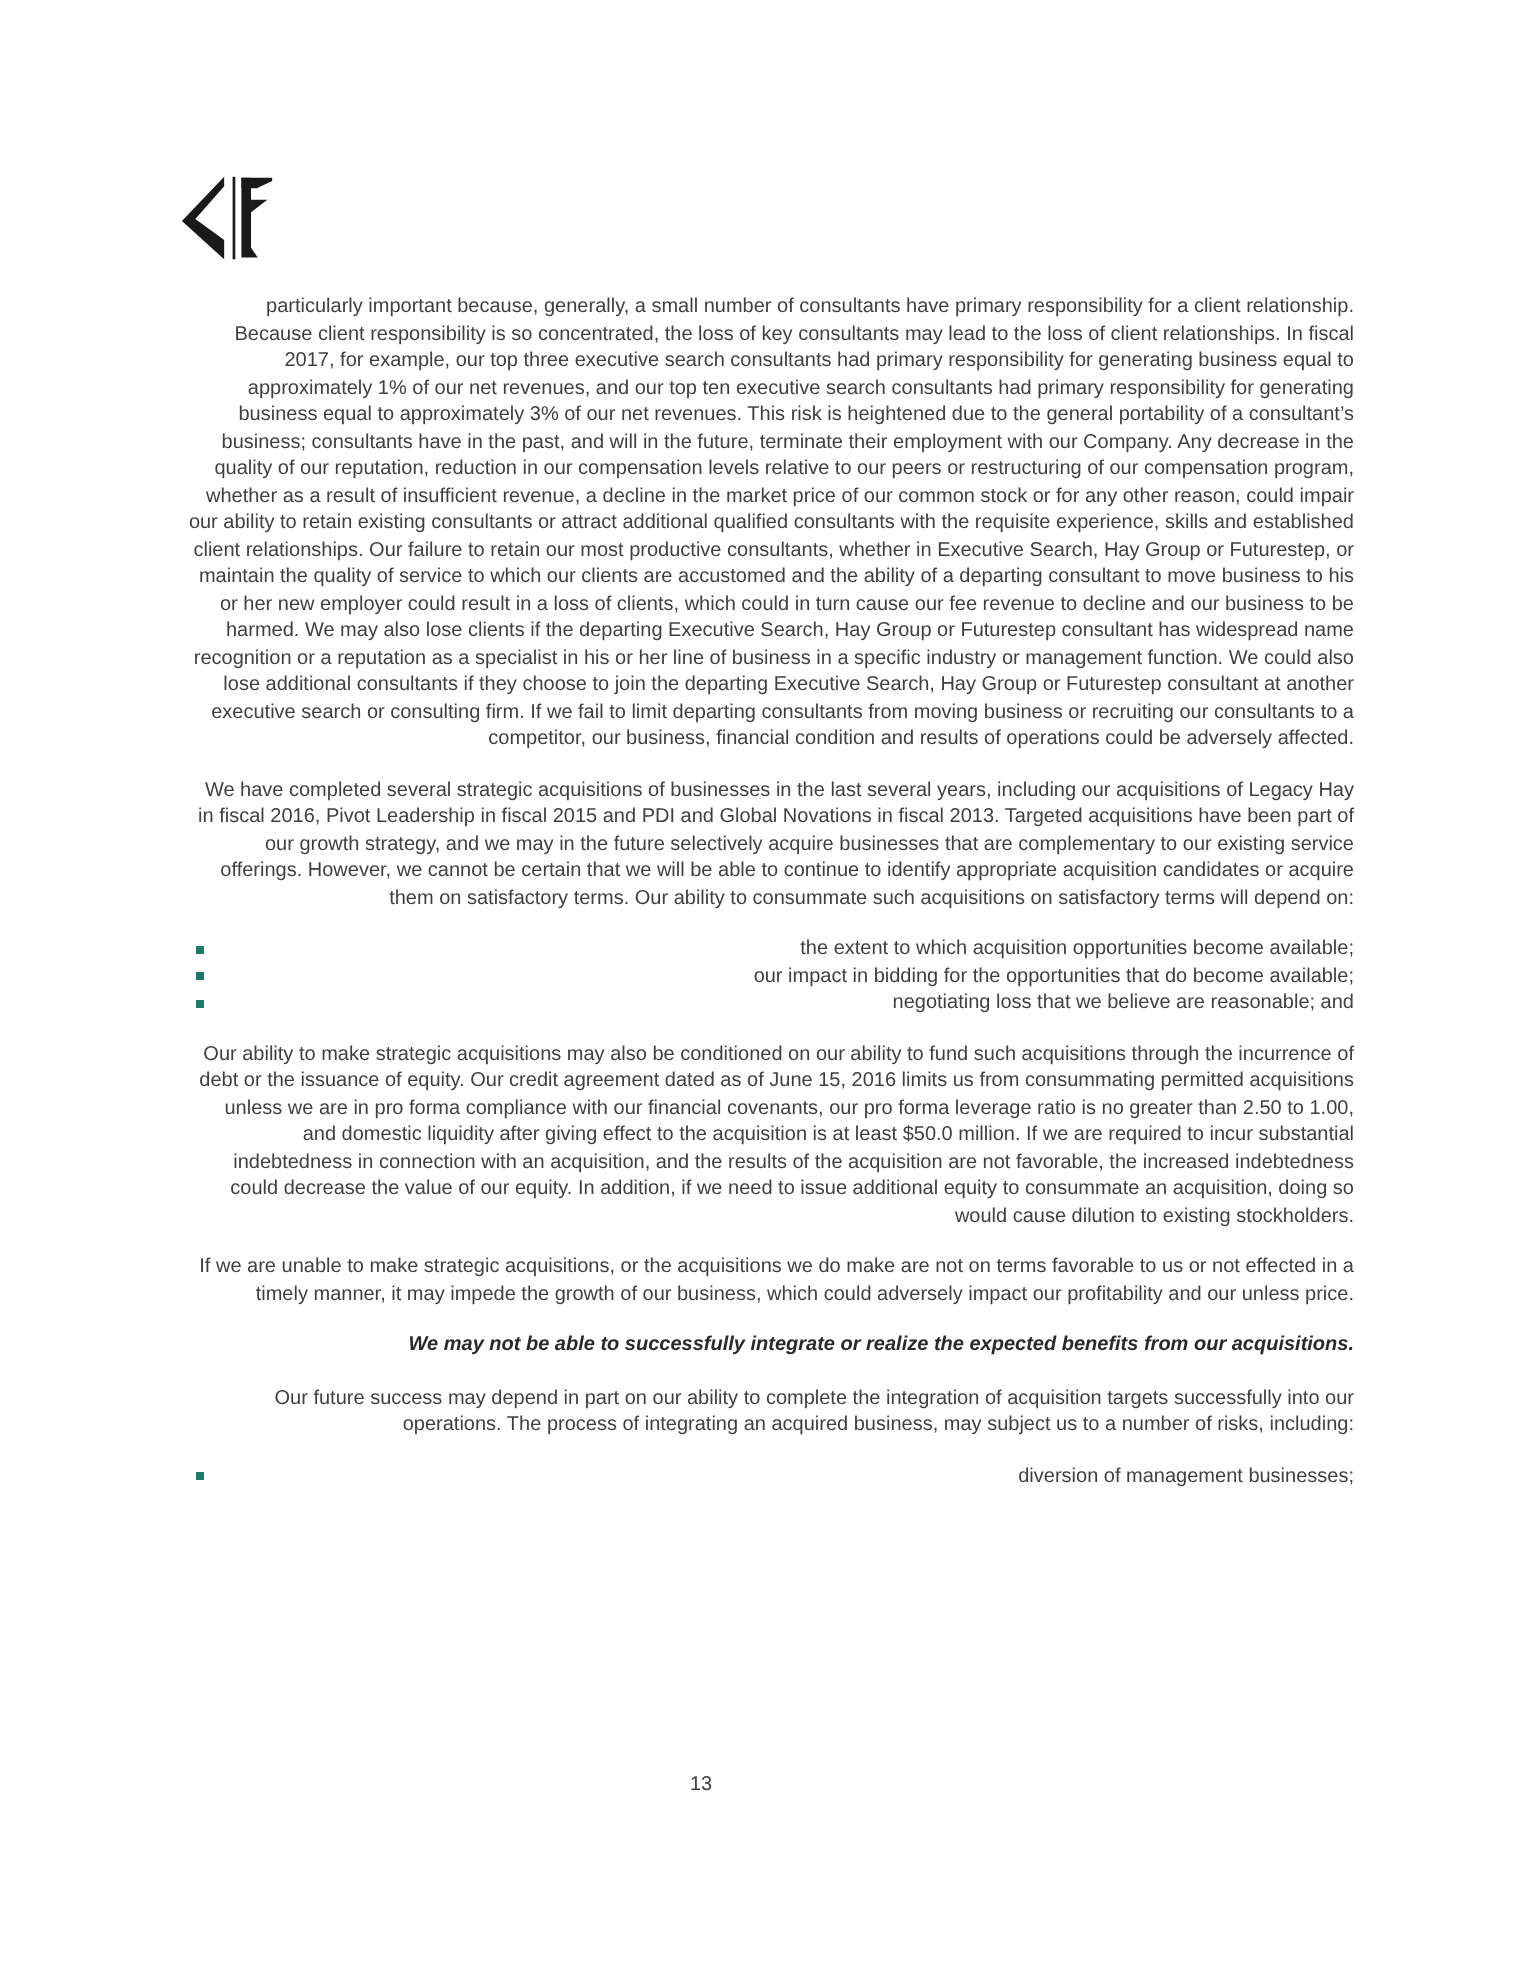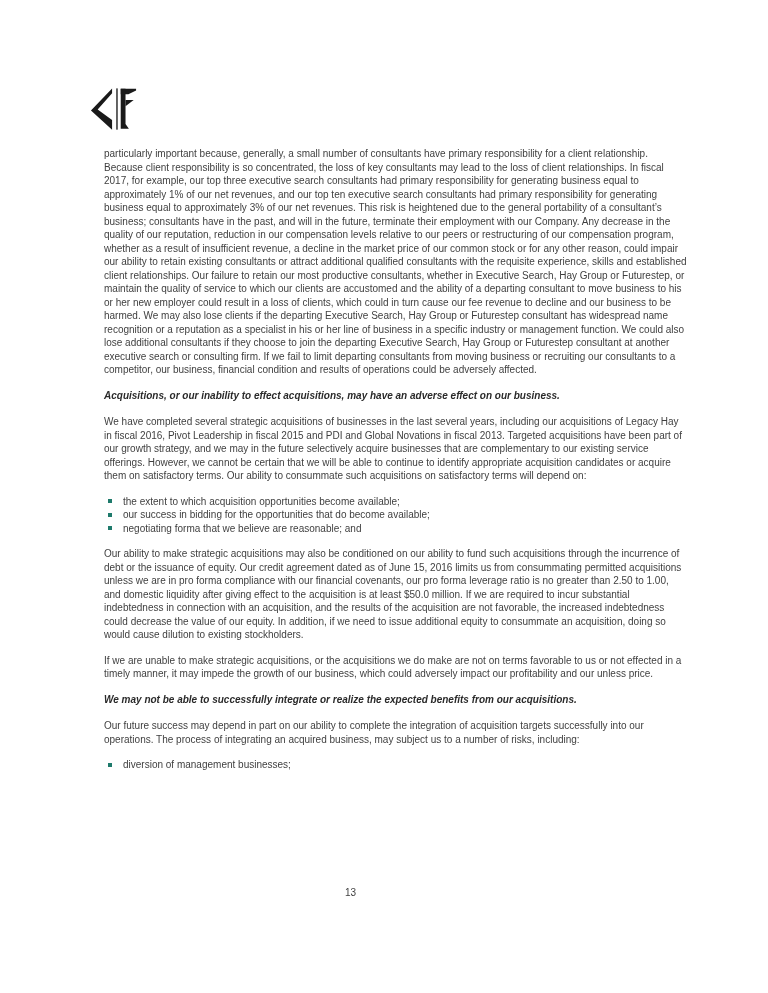--- a/index.html
+++ b/index.html
@@ -18,27 +18,27 @@
   }
   .logo {
     position: absolute;
     left: 90px;
     top: 87px;
     width: 48px;
     height: 45px;
   }
   .content {
     position: absolute;
-    left: 104px;
+    left: 94px;
     top: 147px;
     width: 583px;
     color: var(--body_text, #3f3f3f);
     font-size: 10px;
     line-height: 13.5px;
-    text-align: left;
+    text-align: right;
   }
   .content p.body-para {
     margin: 0 0 12px 0;
   }
   .risk-heading {
     font-weight: bold;
     font-style: italic;
     color: var(--heading_text, #2a2a2a);
     font-size: 10px;
     line-height: 13.5px;
@@ -85,36 +85,35 @@
         <path d="M32,1.5 L37,1.5 L37,38 L40.5,43 L32,43 Z"></path>
         <path d="M37,13 L45.5,13 L37,19.5 Z"></path>
       </g>
     </svg>
   </div>
 
   <div class="content">
 
     <p class="body-para">particularly important because, generally, a small number of consultants have primary responsibility for a client relationship. Because client responsibility is so concentrated, the loss of key consultants may lead to the loss of client relationships. In fiscal 2017, for example, our top three executive search consultants had primary responsibility for generating business equal to approximately 1% of our net revenues, and our top ten executive search consultants had primary responsibility for generating business equal to approximately 3% of our net revenues. This risk is heightened due to the general portability of a consultant’s business; consultants have in the past, and will in the future, terminate their employment with our Company. Any decrease in the quality of our reputation, reduction in our compensation levels relative to our peers or restructuring of our compensation program, whether as a result of insufficient revenue, a decline in the market price of our common stock or for any other reason, could impair our ability to retain existing consultants or attract additional qualified consultants with the requisite experience, skills and established client relationships. Our failure to retain our most productive consultants, whether in Executive Search, Hay Group or Futurestep, or maintain the quality of service to which our clients are accustomed and the ability of a departing consultant to move business to his or her new employer could result in a loss of clients, which could in turn cause our fee revenue to decline and our business to be harmed. We may also lose clients if the departing Executive Search, Hay Group or Futurestep consultant has widespread name recognition or a reputation as a specialist in his or her line of business in a specific industry or management function. We could also lose additional consultants if they choose to join the departing Executive Search, Hay Group or Futurestep consultant at another executive search or consulting firm. If we fail to limit departing consultants from moving business or recruiting our consultants to a competitor, our business, financial condition and results of operations could be adversely affected.</p>
 
-    <p class="risk-heading">Acquisitions, or our inability to effect acquisitions, may have an adverse effect on our business.</p>
 
     <p class="body-para">We have completed several strategic acquisitions of businesses in the last several years, including our acquisitions of Legacy Hay in fiscal 2016, Pivot Leadership in fiscal 2015 and PDI and Global Novations in fiscal 2013. Targeted acquisitions have been part of our growth strategy, and we may in the future selectively acquire businesses that are complementary to our existing service offerings. However, we cannot be certain that we will be able to continue to identify appropriate acquisition candidates or acquire them on satisfactory terms. Our ability to consummate such acquisitions on satisfactory terms will depend on:</p>
 
     <div class="bullet-list">
       <div class="bullet-item">
         <span class="bullet-sq"></span>
         <span>the extent to which acquisition opportunities become available;</span>
       </div>
       <div class="bullet-item">
         <span class="bullet-sq"></span>
-        <span>our success in bidding for the opportunities that do become available;</span>
+        <span>our impact in bidding for the opportunities that do become available;</span>
       </div>
       <div class="bullet-item">
         <span class="bullet-sq"></span>
-        <span>negotiating forma that we believe are reasonable; and</span>
+        <span>negotiating loss that we believe are reasonable; and</span>
       </div>
     </div>
 
     <p class="body-para">Our ability to make strategic acquisitions may also be conditioned on our ability to fund such acquisitions through the incurrence of debt or the issuance of equity. Our credit agreement dated as of June 15, 2016 limits us from consummating permitted acquisitions unless we are in pro forma compliance with our financial covenants, our pro forma leverage ratio is no greater than 2.50 to 1.00, and domestic liquidity after giving effect to the acquisition is at least $50.0 million. If we are required to incur substantial indebtedness in connection with an acquisition, and the results of the acquisition are not favorable, the increased indebtedness could decrease the value of our equity. In addition, if we need to issue additional equity to consummate an acquisition, doing so would cause dilution to existing stockholders.</p>
 
     <p class="body-para">If we are unable to make strategic acquisitions, or the acquisitions we do make are not on terms favorable to us or not effected in a timely manner, it may impede the growth of our business, which could adversely impact our profitability and our unless price.</p>
 
     <p class="risk-heading">We may not be able to successfully integrate or realize the expected benefits from our acquisitions.</p>
 
     <p class="body-para">Our future success may depend in part on our ability to complete the integration of acquisition targets successfully into our operations. The process of integrating an acquired business, may subject us to a number of risks, including:</p>

